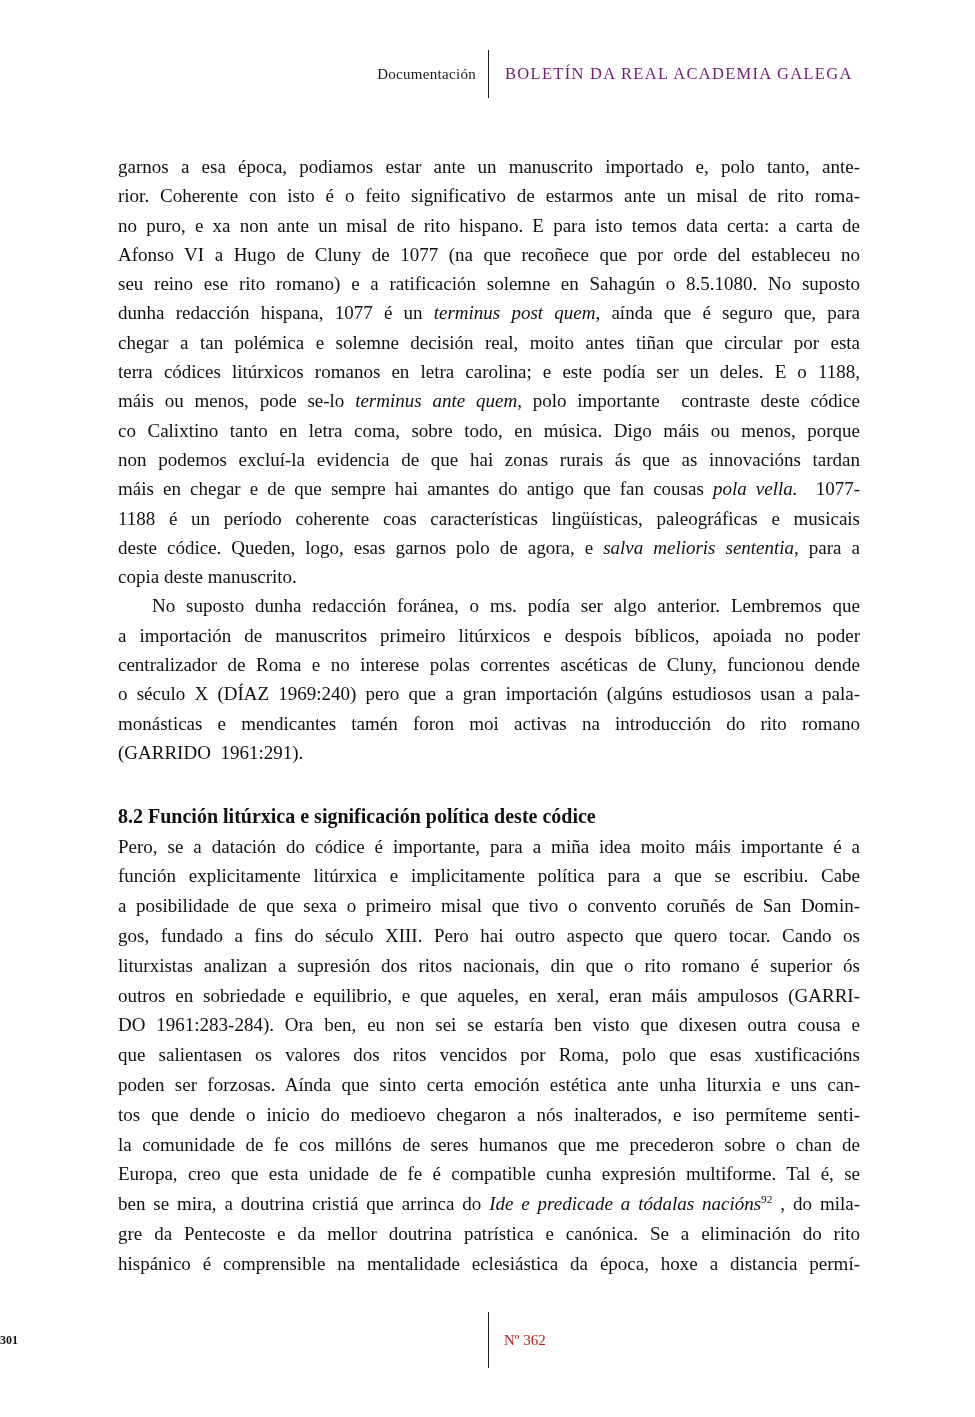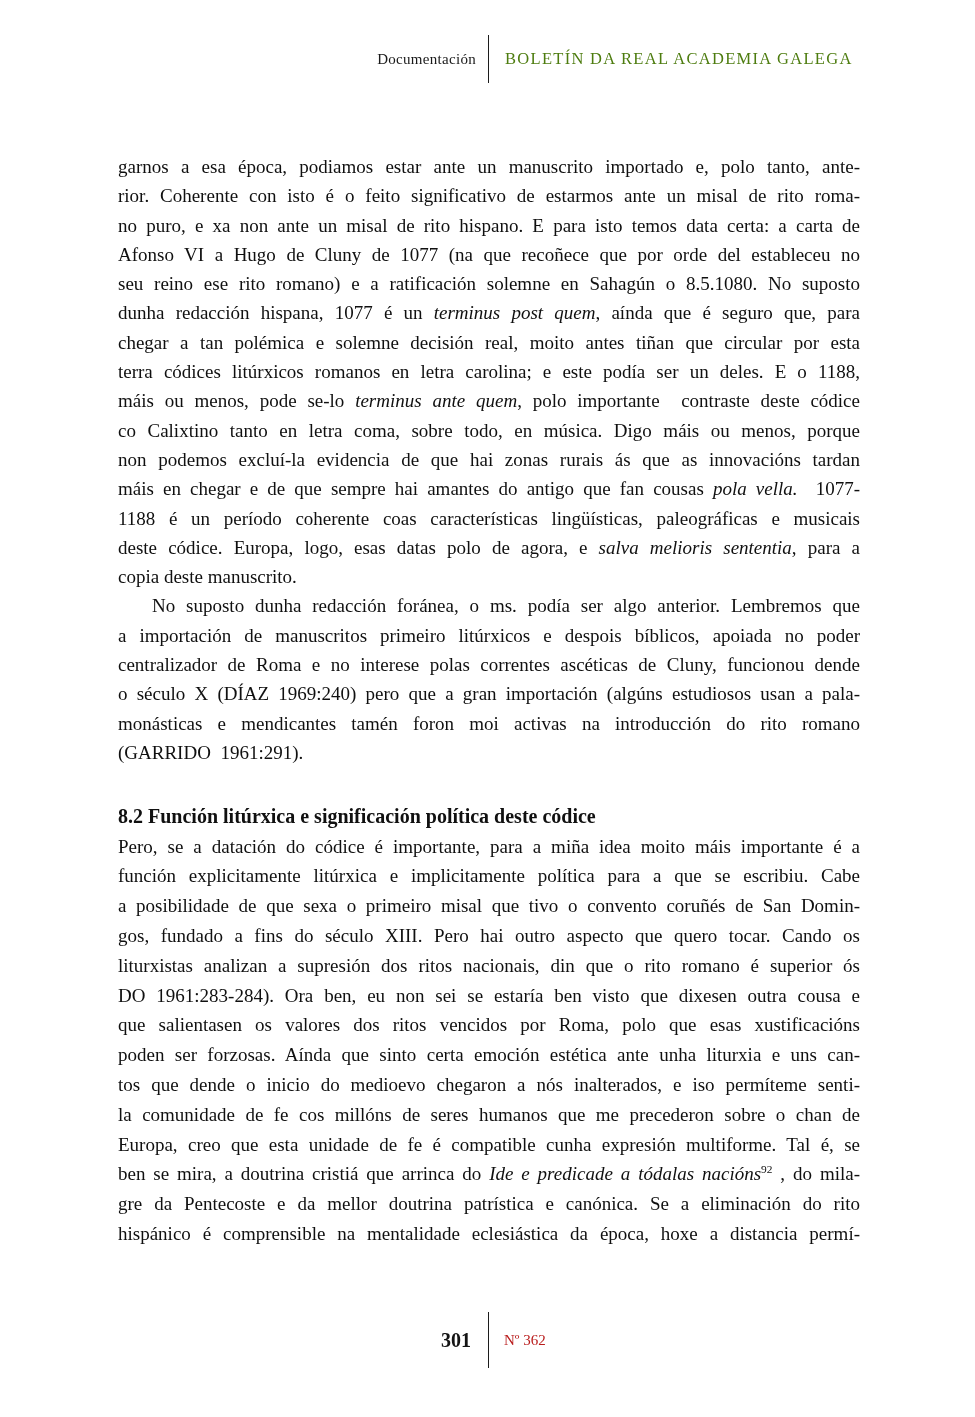--- a/index.html
+++ b/index.html
@@ -3,47 +3,47 @@
 <meta charset="utf-8">
 <style>
   html,body { margin:0; padding:0; background:#ffffff; }
   .page {
     position:relative; width:975px; height:1417px; background:#ffffff;
     font-family:"Liberation Serif","DejaVu Serif",serif; color:#101010;
     overflow:hidden;
   }
   
   .hdr {
-    position:absolute; top:35px; left:0; width:975px; height:48px;
+    position:absolute; top:50px; left:0; width:975px; height:48px;
     display:grid; grid-template-columns:488px 1px auto; align-items:center;
   }
   .hdr .sec { text-align:right; padding-right:12px; font-size:15px; letter-spacing:0.3px; color:#191919; }
   .vrule { width:1px; background:#1c1c1c; height:48px; }
-  .hdr .jt { padding-left:16px; font-size:16.5px; letter-spacing:1.3px; color:#4d7c0f; white-space:nowrap; }
+  .hdr .jt { padding-left:16px; font-size:16.5px; letter-spacing:1.3px; color:#701a75; white-space:nowrap; }
   
   .bodytext { position:absolute; left:118px; top:152px; width:742px; font-size:19px; }
   .line {
     height:29.3px; line-height:29.3px; white-space:nowrap; overflow:visible;
     text-align:justify; text-align-last:justify;
   }
   .line.end { text-align-last:left; }
   .line.indent { text-indent:34px; }
   .heading {
     margin-top:35px; height:29.4px; line-height:29.4px;
     font-weight:bold; font-size:20px; white-space:nowrap;
   }
   .heading ~ .line { height:29.8px; line-height:29.8px; }
   .bodytext i { font-style:italic; }
   .bodytext sup { font-size:0.6em; vertical-align:super; line-height:0;margin-top:39px; }
   
   .ftr {
     position:absolute; top:1312px; left:0; width:975px; height:56px;
     display:grid; grid-template-columns:488px 1px auto; align-items:center;
   }
-  .ftr .pn { text-align:right; padding-right:17px; font-size:20px; font-weight:bold; color:#141414; }
+  .ftr .pn { padding-right:17px; font-size:12px; font-weight:bold; color:#141414; }
   .ftr .vrule { height:56px; }
   .ftr .iss { padding-left:15px; font-size:15px; color:#b91c1c; }
 </style>
 </head>
 <body>
 
 <div class="page">
 
   <div class="hdr">
     <div class="sec">Documentación</div>
@@ -58,34 +58,35 @@
       <div class="line"><span>Afonso VI a Hugo de Cluny de 1077 (na que recoñece que por orde del estableceu no</span></div>
       <div class="line"><span>seu reino ese rito romano) e a ratificación solemne en Sahagún o 8.5.1080. No suposto</span></div>
       <div class="line"><span>dunha redacción hispana, 1077 é un </span><i>terminus post quem</i><span>, aínda que é seguro que, para</span></div>
       <div class="line"><span>chegar a tan polémica e solemne decisión real, moito antes tiñan que circular por esta</span></div>
       <div class="line"><span>terra códices litúrxicos romanos en letra carolina; e este podía ser un deles. E o 1188,</span></div>
       <div class="line"><span>máis ou menos, pode se-lo </span><i>terminus ante quem</i><span>, polo importante&nbsp; contraste deste códice</span></div>
       <div class="line"><span>co Calixtino tanto en letra coma, sobre todo, en música. Digo máis ou menos, porque</span></div>
       <div class="line"><span>non podemos excluí-la evidencia de que hai zonas rurais ás que as innovacións tardan</span></div>
       <div class="line"><span>máis en chegar e de que sempre hai amantes do antigo que fan cousas </span><i>pola vella.</i><span>&nbsp; 1077-</span></div>
       <div class="line"><span>1188 é un período coherente coas características lingüísticas, paleográficas e musicais</span></div>
-      <div class="line"><span>deste códice. Europa, logo, esas datas polo de agora, e </span><i>salva melioris sententia</i><span>, para a</span></div>
+      <div class="line"><span>deste códice. Queden, logo, esas garnos polo de agora, e </span><i>salva melioris sententia</i><span>, para a</span></div>
       <div class="line end"><span>copia deste manuscrito.</span></div>
       <div class="line indent"><span>No suposto dunha redacción foránea, o ms. podía ser algo anterior. Lembremos que</span></div>
       <div class="line"><span>a importación de manuscritos primeiro litúrxicos e despois bíblicos, apoiada no poder</span></div>
       <div class="line"><span>centralizador de Roma e no interese polas correntes ascéticas de Cluny, funcionou dende</span></div>
       <div class="line"><span>o século X (DÍAZ 1969:240) pero que a gran importación (algúns estudiosos usan a pala-</span></div>
       <div class="line"><span>monásticas e mendicantes tamén foron moi activas na introducción do rito romano</span></div>
       <div class="line end"><span>(GARRIDO&nbsp; 1961:291).</span></div>
       <div class="heading">8.2 Función litúrxica e significación política deste códice</div>
       <div class="line"><span>Pero, se a datación do códice é importante, para a miña idea moito máis importante é a</span></div>
       <div class="line"><span>función explicitamente litúrxica e implicitamente política para a que se escribiu. Cabe</span></div>
       <div class="line"><span>a posibilidade de que sexa o primeiro misal que tivo o convento coruñés de San Domin-</span></div>
       <div class="line"><span>gos, fundado a fins do século XIII. Pero hai outro aspecto que quero tocar. Cando os</span></div>
       <div class="line"><span>liturxistas analizan a supresión dos ritos nacionais, din que o rito romano é superior ós</span></div>
+      <div class="line"><span>outros en sobriedade e equilibrio, e que aqueles, en xeral, eran máis ampulosos (GARRI-</span></div>
       <div class="line"><span>DO 1961:283-284). Ora ben, eu non sei se estaría ben visto que dixesen outra cousa e</span></div>
       <div class="line"><span>que salientasen os valores dos ritos vencidos por Roma, polo que esas xustificacións</span></div>
       <div class="line"><span>poden ser forzosas. Aínda que sinto certa emoción estética ante unha liturxia e uns can-</span></div>
       <div class="line"><span>tos que dende o inicio do medioevo chegaron a nós inalterados, e iso permíteme senti-</span></div>
       <div class="line"><span>la comunidade de fe cos millóns de seres humanos que me precederon sobre o chan de</span></div>
       <div class="line"><span>Europa, creo que esta unidade de fe é compatible cunha expresión multiforme. Tal é, se</span></div>
       <div class="line"><span>ben se mira, a doutrina cristiá que arrinca do </span><i>Ide e predicade a tódalas nacións</i><sup>92</sup><span> , do mila-</span></div>
       <div class="line"><span>gre da Pentecoste e da mellor doutrina patrística e canónica. Se a eliminación do rito</span></div>
       <div class="line"><span>hispánico é comprensible na mentalidade eclesiástica da época, hoxe a distancia permí-</span></div>
     </div>

